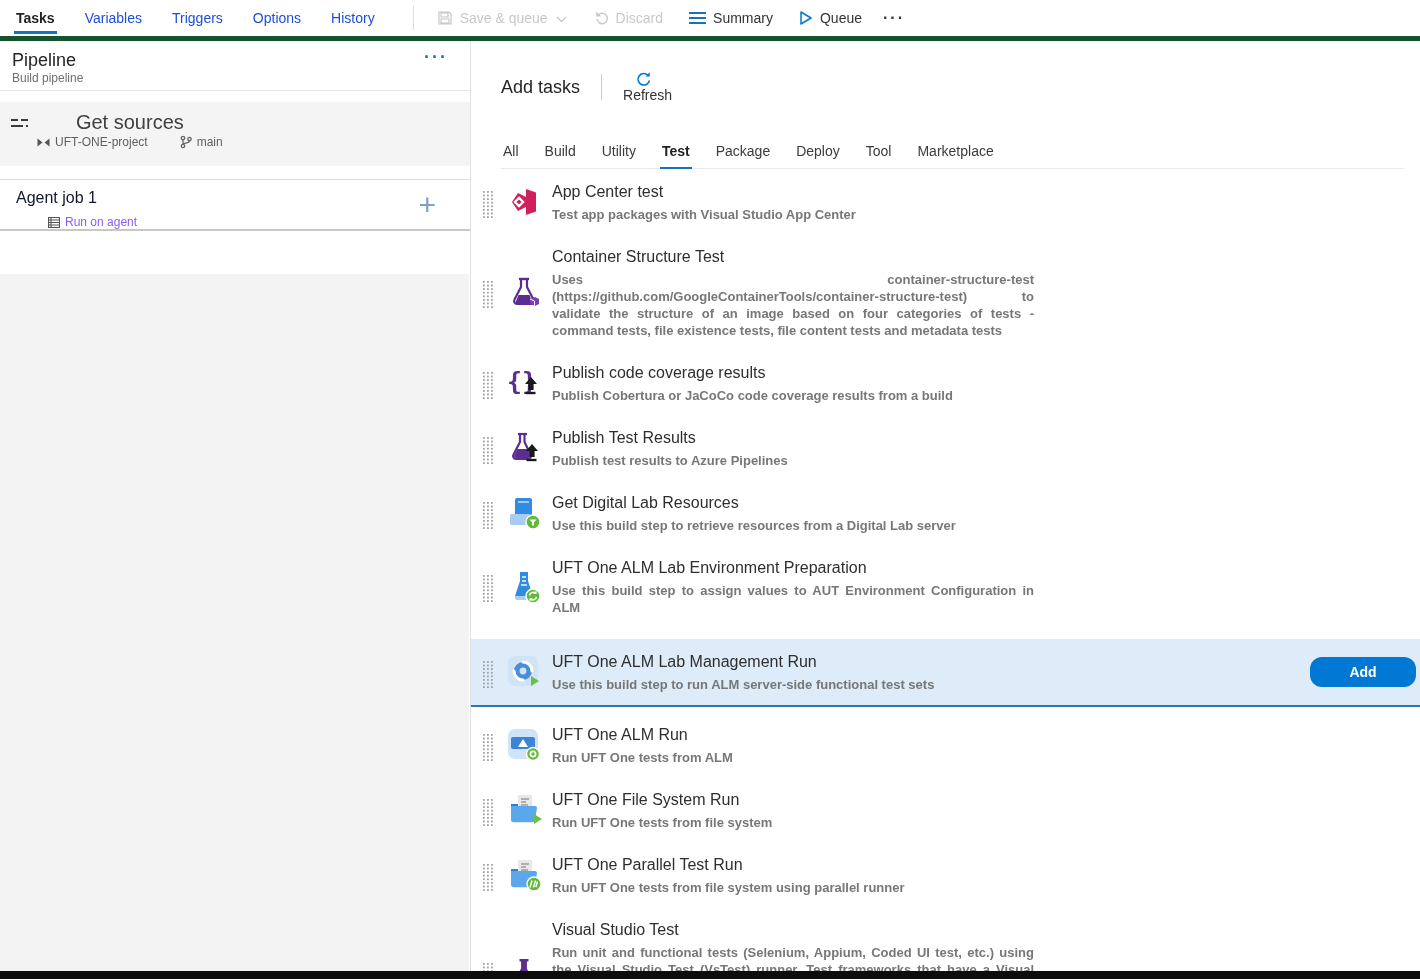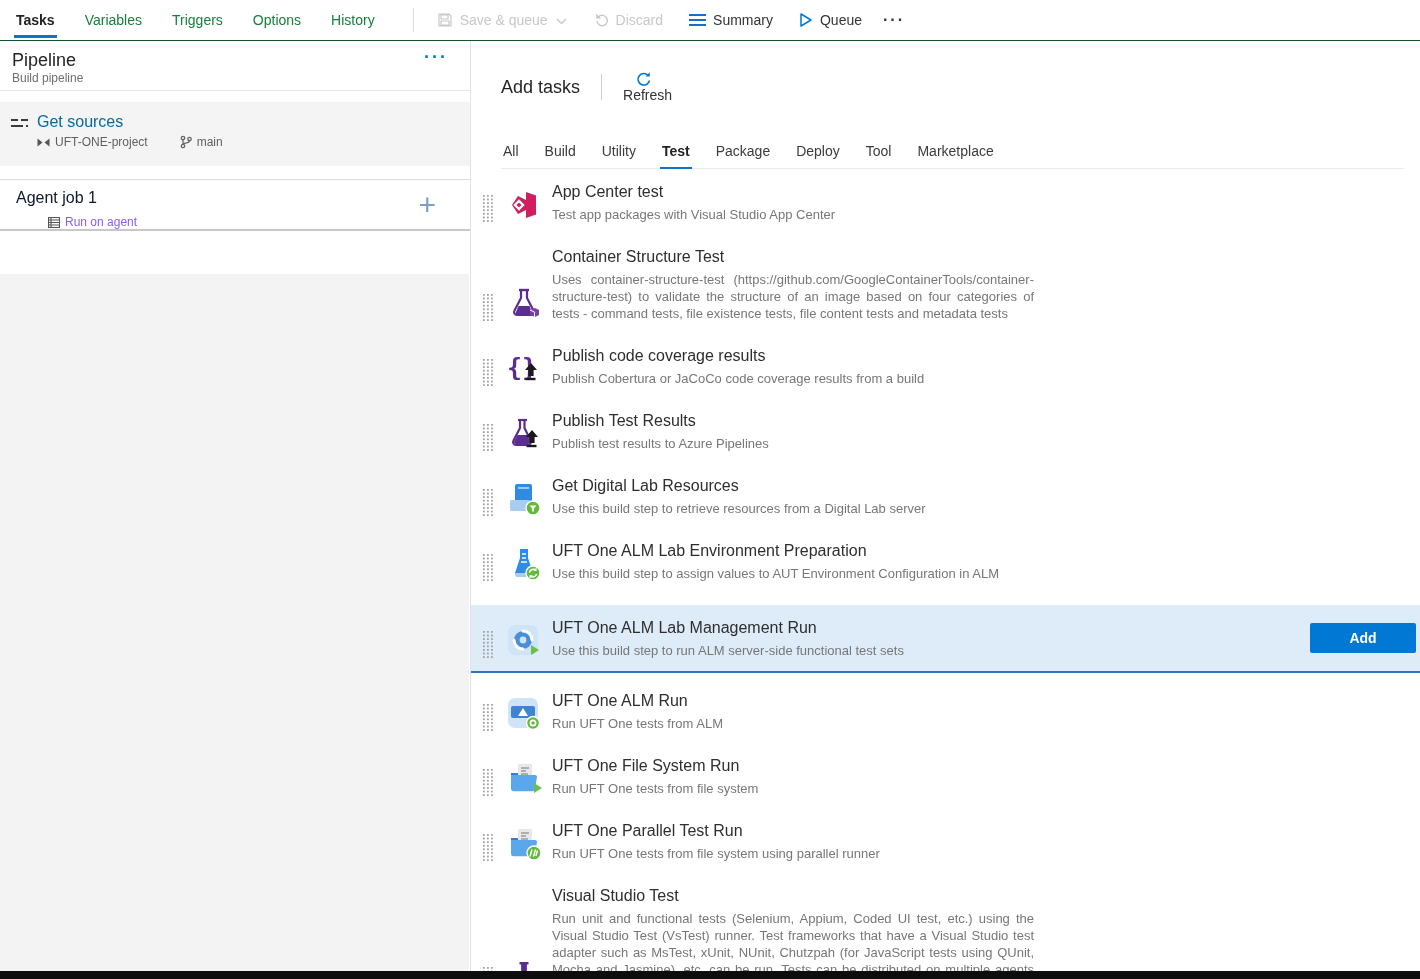--- a/index.html
+++ b/index.html
@@ -1,23 +1,23 @@
 <!DOCTYPE html>
 <html><head>
 <meta charset="utf-8">
 <style>
   * { margin:0; padding:0; box-sizing:border-box; }
   html,body { width:1420px; height:979px; overflow:hidden; background:#fff;
               font-family:"Liberation Sans", sans-serif; color:#333; }
 
   
   .topnav { position:absolute; left:0; top:0; width:1420px; height:41px;
-            background:#fff; border-bottom:1px solid #14532d; display:flex; align-items:center; }
+            background:#fff; border-bottom:5px solid #14532d; display:flex; align-items:center; }
   .nav-tabs { display:flex; align-items:stretch; height:100%; padding-left:14px; }
-  .nav-tab { font-size:14px; color:#15803d; padding:0 2px; margin-right:26px; display:flex;
+  .nav-tab { font-size:14px; color:#1d4ed8; padding:0 2px; margin-right:26px; display:flex;
              align-items:center; position:relative; cursor:pointer; }
   .nav-tab.active { font-weight:bold; color:#222; }
   .nav-tab.active::after { content:""; position:absolute; left:0; right:0; bottom:2px;
              height:3px; background:#1173c5; }
   .nav-divider { width:1px; height:24px; background:#ddd; margin:0 10px; }
   .toolbar { display:flex; align-items:center; }
   .tb-btn { display:flex; align-items:center; font-size:14px; margin:16px 13px; cursor:pointer; white-space:nowrap; }
   .tb-btn .tb-ico { display:inline-flex; margin-right:7px; }
   .tb-btn.disabled { color:#c8c8c8; cursor:default; }
   .tb-btn .chev { margin-left:8px; }
@@ -27,21 +27,21 @@
   .sidepanel { position:absolute; left:0; top:41px; width:471px; bottom:8px;
                background:#fff; border-right:1px solid #e2e2e2; }
   .pipe-head { position:relative; height:50px; padding:8px 12px; border-bottom:1px solid #e5e5e5; background:#fff; }
   .pipe-title { font-size:18px; color:#252525; line-height:22px; }
   .pipe-sub { font-size:12px; color:#6f6f6f; }
   .pipe-more { position:absolute; right:22px; top:6px; color:#0078d4; font-size:18px;
                letter-spacing:2px; font-weight:bold; cursor:pointer; }
   .src-block { margin-top:11px; height:64px; background:#f4f4f4; padding:10px 12px 0 10px;
                display:flex; cursor:pointer; }
   .src-ico { margin:4px 8px 0 0; }
-  .src-title { font-size:16px; color:#0369a1; line-height:20px; }
+  .src-title { font-size:20px; color:#404040; line-height:20px;text-align:center; }
   .src-meta { display:flex; align-items:center; margin-top:3px; font-size:12px; color:#5f5f5f; }
   .src-meta .mico { display:inline-flex; margin-right:5px; }
   .src-branch { margin-left:32px; display:flex; align-items:center; }
   .agent-row { position:relative; margin-top:13px; height:52px; background:#fff;
                border-top:1px solid #dcdcdc; border-bottom:2px solid #c8c8c8;
                padding:7px 16px; cursor:pointer; }
   .agent-title { font-size:16px; color:#0f172a; line-height:21px; }
   .agent-sub { display:flex; align-items:center; font-size:12px; color:#8b5cf6; margin-top:7px;padding-left:32px; }
   .agent-sub .mico { display:inline-flex; margin-right:5px; }
   .agent-add { position:absolute; right:34px; top:10px; font-size:30px; font-weight:300;
@@ -57,32 +57,32 @@
   .refresh-btn .tb-ico { margin-right:8px; display:inline-flex; }
 
   .cat-tabs { display:flex; margin:38px 16px 0 30px; border-bottom:1px solid #eaeaea; }
   .cat-tab { font-size:14px; color:#3b3b3b; padding:0 2px 9px 2px; margin-right:22px;
              position:relative; cursor:pointer; }
   .cat-tab.active { font-weight:bold; color:#222; }
   .cat-tab.active::after { content:""; position:absolute; left:0; right:0; bottom:-1px;
              height:2px; background:#1173c5; }
 
   .task-list { margin-top:12px; }
-  .task-row { position:relative; display:flex; align-items:flex-end;
+  .task-row { position:relative; display:flex; align-items:center;
               padding:0 12px 0 12px; margin-bottom:23px; cursor:pointer; }
   .task-row.selected { background:#deebf8; border-bottom:2px solid #2d74b9;
               padding-top:12px; padding-bottom:12px; margin-bottom:17px; }
   .drag-handle { width:11px; margin:5px 12px 0 0; display:inline-flex; cursor:grab; }
   .task-icon { width:36px; height:36px; margin-right:10px; display:inline-flex; flex:none; }
   .task-text { max-width:482px; }
   .task-title { font-size:16px; color:#2e2e2e; line-height:21px; }
-  .task-desc { font-size:13px; color:#777; line-height:17px; margin-top:4px; text-align:justify; }
+  .task-desc { font-size:13px; color:#777; line-height:17px; margin-top:4px; text-align:justify;font-weight:bold; }
   .add-btn { position:absolute; right:4px; top:50%; transform:translateY(-50%);
              width:106px; height:30px; background:#0078d4; color:#fff; border:none;
-             font-family:inherit; font-size:14px; font-weight:bold; border-radius:2px; cursor:pointer; }
+             font-family:inherit; font-size:14px; font-weight:bold; border-radius:12px; cursor:pointer; }
 
   .bottom-bar { position:absolute; left:0; bottom:0; width:1420px; height:8px; background:#0d0d0d; }
 </style>
 </head>
 <body>
 
 <div class="topnav">
   <div class="nav-tabs">
     <span class="nav-tab active">Tasks</span>
     <span class="nav-tab">Variables</span>

